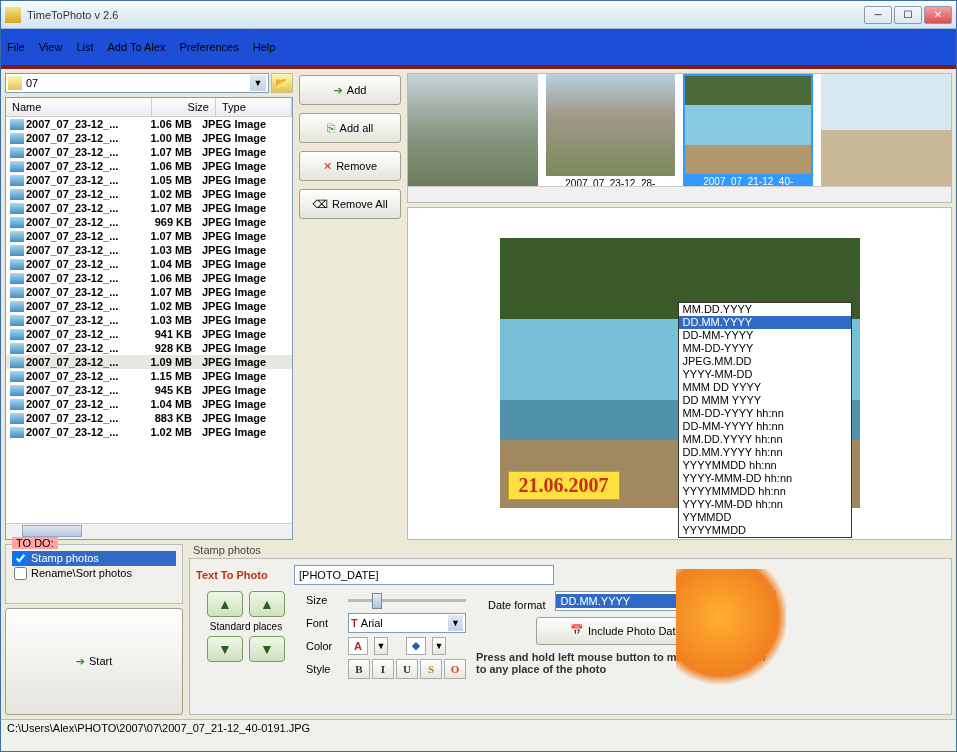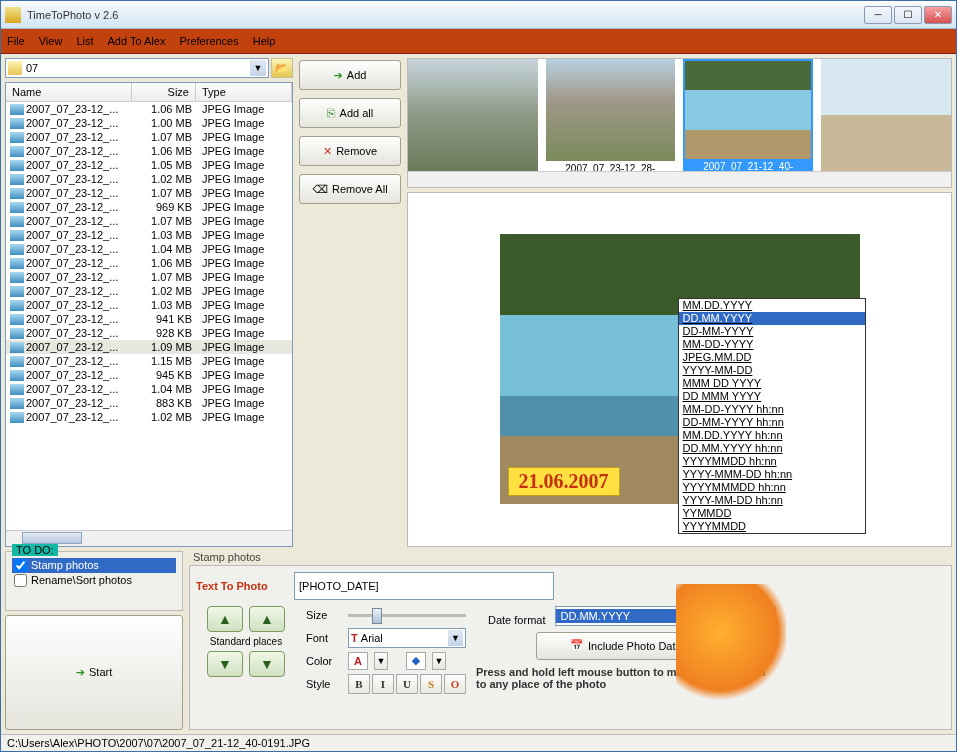--- a/index.html
+++ b/index.html
@@ -4,36 +4,36 @@
 <style>
 * { box-sizing: border-box; margin: 0; padding: 0; font-family: Tahoma, sans-serif; font-size: 11px; }
 body { background: #fff; width: 957px; height: 752px; overflow: hidden; }
 .window { border: 1px solid #3a6ea5; background: #ece9d8; width: 957px; height: 752px; display: flex; flex-direction: column; }
 .titlebar { background: linear-gradient(#fbfdfe, #e7eff8 40%, #d3e5f6); height: 28px; display: flex; align-items: center; padding: 0 4px; border-bottom: 1px solid #a0b8d0; }
 .titlebar-icon { width: 16px; height: 16px; background: linear-gradient(#f0e68c, #daa520); margin-right: 6px; }
 .titlebar-text { flex: 1; color: #333; }
 .winbtns { display: flex; gap: 2px; }
 .winbtn { width: 28px; height: 18px; border: 1px solid #8a9bb0; background: linear-gradient(#f4f7fb,#dce7f3); border-radius: 2px; display:flex; align-items:center; justify-content:center; font-size:10px; }
 .winbtn.close { background: linear-gradient(#f5a0a0,#d95050); color:#fff; }
-.menubar { background: #c2410c; padding: 6px 6px; display: flex; gap: 14px; border-bottom: 1px solid #7f1d1d; }
+.menubar { background: #1d4ed8; padding: 12px 6px; display: flex; gap: 14px; border-bottom: 4px solid #7f1d1d; }
 .menubar span { cursor: default; }
 .content { flex: 1; display: flex; flex-direction: column; padding: 4px; gap: 4px; min-height: 0; }
 .top { display: flex; gap: 6px; height: 490px; }
 .leftcol { width: 288px; display: flex; flex-direction: column; gap: 4px; }
 .pathbar { display: flex; gap: 2px; }
 .combo { flex: 1; border: 1px solid #7f9db9; background: #fff; height: 20px; display: flex; align-items: center; padding: 0 2px; }
 .combo .fld { width: 14px; height: 14px; background: linear-gradient(#fdf5b5,#e5c451); margin-right: 4px; }
 .combo .arrow { margin-left: auto; width: 16px; height: 16px; background: linear-gradient(#e1e8f4,#c3d3e5); display:flex;align-items:center;justify-content:center;font-size:9px;}
 .upbtn { width: 22px; height: 20px; border: 1px solid #c0c0a0; background: linear-gradient(#fdf5b5,#e5c451); display:flex;align-items:center;justify-content:center;}
 .filelist { flex: 1; border: 1px solid #7f9db9; background: #fff; display: flex; flex-direction: column; overflow: hidden; }
 .flheader { display: flex; background: linear-gradient(#fdfdfd,#ececec); border-bottom: 1px solid #ccc; }
 .flheader div { padding: 3px 6px; border-right: 1px solid #ccc; }
-.col-name { width: 126px; } .col-size { width: 64px; text-align: right; } .col-type { flex:1; }
+.col-name { width: 146px; } .col-size { width: 64px; text-align: right; } .col-type { flex:1; }
 .flbody { flex:1; overflow-y: auto; overflow-x: hidden; }
-.flrow { display: flex; align-items:center; padding: 1px 2px; }
+.flrow { display: flex; align-items:center; padding: 1px 2px; font-weight: bold; }
 .flrow.sel { background: #e8e8e0; }
 .flrow .ico { width: 14px; height: 11px; background: linear-gradient(#a8d8f0,#4090c0); margin: 0 2px; }
 .flrow .nm { width: 108px; white-space: nowrap; overflow: hidden; text-overflow: ellipsis; }
 .flrow .sz { width: 64px; text-align: right; padding-right:6px;}
 .flrow .tp { flex:1; padding-left:4px; }
 .hscroll { height: 16px; background: #f0f0f0; border-top:1px solid #ccc; display:flex; align-items:center;}
 .hscroll .thumb{ width:60px; height:12px; background:linear-gradient(#e0e8f4,#b8c8e0); margin-left:16px; border:1px solid #90a8c0;}
 .midbtns { width: 102px; display: flex; flex-direction: column; gap: 8px; padding-top: 2px; }
 .btn { height: 30px; border: 1px solid #a0a090; border-radius: 3px; background: linear-gradient(#fefefe,#e5e5dd); display:flex; align-items:center; justify-content:center; gap:4px; cursor:pointer;}
 .rightcol { flex: 1; display: flex; flex-direction: column; gap: 4px; min-width: 0; }
@@ -44,37 +44,37 @@
 .thumbimg { flex:1; background:#789; }
 .thumbcap { text-align:center; padding:2px; background:#fff; font-size:10px; }
 .thumbitem.sel .thumbcap { background:#3399ff; color:#fff; }
 .thumbimg.mountain { background: linear-gradient(#c8d4dc 0%,#8a9a84 50%,#6a7a5a 100%); }
 .thumbimg.canyon { background: linear-gradient(#b8d0e0 0%,#a0998a 40%,#7a8a5a 100%); }
 .thumbimg.coast { background: linear-gradient(#4a6a3a 0 30%,#88c8e0 30% 70%,#b0986a 70%); }
 .thumbimg.city { background: linear-gradient(#d8e8f0 0 50%,#c8b898 50%); }
 .preview { flex:1; border:1px solid #bbb; background:#fff; display:flex; align-items:center; justify-content:center; position:relative; overflow:hidden; }
 .previewimg { width:360px; height:270px; background: linear-gradient(#3a5a2a 0 30%, #78c0d8 30% 60%, #5090a8 60% 75%, #a08860 75%); position:relative; }
 .datestamp { position:absolute; bottom:8px; left:8px; background:#ffe040; color:#c43010; font-family:Georgia,serif; font-size:20px; font-weight:bold; padding:2px 10px; border:1px solid #c0a020;}
-.dropdown { position:absolute; left:178px; top:64px; width:188px; background:#fff; border:1px solid #333; z-index:100; max-height:242px;text-decoration:underline; }
+.dropdown { position:absolute; left:178px; top:64px; width:174px; background:#fff; border:1px solid #333; z-index:100; max-height:242px; }
 .dropdown div { padding:0 4px; line-height:13px; white-space:nowrap;}
 .dropdown div.hl { background:#316ac5; color:#fff; }
 .bottom { display:flex; gap:6px; height:180px; }
 .todo { width:178px; display:flex; flex-direction:column; gap:4px; }
 .groupbox { border:1px solid #bbb; padding:6px 6px 6px 6px; position:relative; background:#f0f0ea;}
-.groupbox .gtitle { position:absolute; top:-8px; left:6px; background:#14b8a6; padding:0 4px; }
+.groupbox .gtitle { position:absolute; top:-8px; left:6px; background:#fca5a5; padding:0 4px; }
 .chk { display:flex; align-items:center; gap:4px; padding:1px 2px; }
 .chk.sel { background:#316ac5; color:#fff; }
 .chk input { width:13px; height:13px; }
 .startbtn { flex:1; border:1px solid #a0a090; border-radius:3px; background:linear-gradient(#fefefe,#e5e5dd); display:flex;align-items:center;justify-content:center;gap:4px; height:78px;}
 .stamp { flex:1; display:flex; flex-direction:column; }
 .stamp .gtitle2 { color:#444; padding-bottom:2px; margin-left:4px;}
 .stampbox { flex:1; border:1px solid #bbb; background:#f0f0ed; padding:6px; display:flex; flex-direction:column; gap:6px; position:relative;}
 .ttp-row { display:flex; align-items:center; gap:8px; }
 .ttp-label { color:#c43010; font-weight:bold; width:90px;}
-.ttp-input { flex:0 0 260px; height:28px; border:1px solid #7f9db9; background:#fff; padding:0 4px; display:flex; align-items:center;}
+.ttp-input { flex:0 0 260px; height:20px; border:1px solid #7f9db9; background:#fff; padding:0 4px; display:flex; align-items:center;}
 .ctrls { display:flex; gap:10px; }
 .arrows { display:flex; flex-direction:column; gap:4px; align-items:center; width:100px;}
 .arrows-row { display:flex; gap:6px;}
 .arrowbtn { width:36px; height:26px; border:1px solid #7a9a60; border-radius:4px; background:linear-gradient(#f0f8e8,#d0e0c0); display:flex;align-items:center;justify-content:center; color:#2a6020; font-size:14px;}
 .props { display:flex; flex-direction:column; gap:4px; width:160px;}
 .proprow { display:flex; align-items:center; gap:6px; }
 .proprow label { width:36px; }
 .slider { flex:1; height:18px; position:relative;}
 .slider .track{ position:absolute; top:8px; left:0; right:0; height:3px; background:#bbb; }
 .slider .knob{ position:absolute; top:2px; left:24px; width:10px; height:16px; background:linear-gradient(#e8f0f8,#b0c0d8); border:1px solid #789;}
@@ -82,21 +82,21 @@
 .selectctl .arrow{margin-left:auto;width:15px;height:16px;background:linear-gradient(#e1e8f4,#c3d3e5);display:flex;align-items:center;justify-content:center;font-size:9px;}
 .stylebtns { display:flex; gap:2px;}
 .sb { width:22px; height:20px; border:1px solid #aaa; background:linear-gradient(#fdfdfd,#e8e8e0); display:flex;align-items:center;justify-content:center;font-weight:bold;font-family:Georgia,serif;}
 .rightctrl { display:flex; flex-direction:column; gap:6px; width:300px; position:relative;}
 .dfrow { display:flex; align-items:flex-end; gap:10px;padding-left:12px;}
 .dfcombo { flex:1; height:20px; border:1px solid #7f9db9; background:#fff; display:flex; align-items:center;}
 .dfcombo .val { background:#316ac5; color:#fff; padding:1px 4px; flex:1;}
 .incbtn { height:28px; border:1px solid #a0a090; border-radius:3px; background:linear-gradient(#fefefe,#e5e5dd); display:flex;align-items:center;justify-content:center;gap:4px; width:180px; align-self:center;}
 .hint { font-weight:bold; color:#333; }
 .mascot { position:absolute; right:-10px; bottom:-10px; width:110px; height:120px; background:radial-gradient(circle at 40% 40%,#ffb030,#f08020 60%,transparent 70%);}
-.statusbar { height:17px; border-top:1px solid #bbb; background:#f0f0ec; padding:2px 6px; }
+.statusbar { height:32px; border-top:1px solid #bbb; background:#f0f0ec; padding:2px 6px; }
 .colorbtn{width:20px;height:18px;border:1px solid #aaa;background:#fff;display:flex;align-items:center;justify-content:center;}
 </style>
 </head>
 <body>
 
 <div class="window">
   <div class="titlebar">
     <div class="titlebar-icon"></div>
     <div class="titlebar-text">TimeToPhoto v 2.6</div>
     <div class="winbtns">

